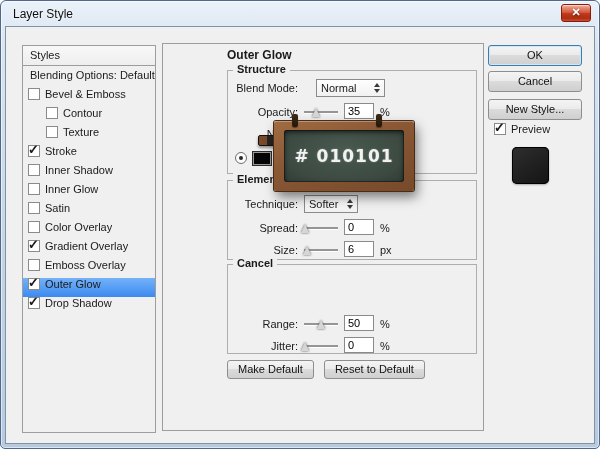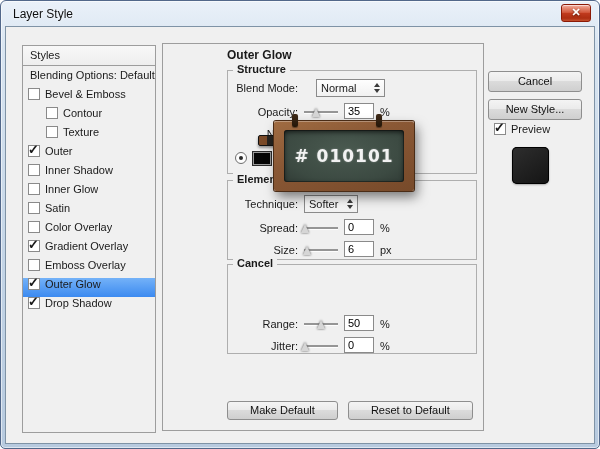--- a/index.html
+++ b/index.html
@@ -57,21 +57,21 @@
     background:#fff; font-family:"Liberation Sans",sans-serif; font-size:11px; padding:0 3px; }
   .unit { position:absolute; left:152px; top:3px; }
   .radio { position:absolute; left:7px; top:3px; width:12px; height:12px; border:1px solid #6e6e6e; border-radius:50%; background:#fdfdfd; }
   .radio.checked::after { content:""; position:absolute; inset:3px; background:#2a2a2a; border-radius:50%; }
   .color-swatch { position:absolute; left:24px; top:2px; width:20px; height:15px; background:#050505;
     border:1px solid #2b2b2b; box-shadow: inset 0 0 0 1px #9a9a9a; }
   .contour-box { position:absolute; left:76px; top:6px; width:32px; height:32px; border:1px solid #808080;
     background:linear-gradient(to bottom right, #ffffff 48%, #6e6e6e 49%, #6e6e6e 51%, #ababab 52%); }
   .aa-check { position:absolute; left:122px; top:16px; display:flex; align-items:center; }
   .panel-btns { position:absolute; left:64px; top:316px; }
-  .small-btn { display:inline-block; height:19px; line-height:17px; padding:0 22px; margin-right:7px;margin-top:41px; }
+  .small-btn { display:inline-block; height:19px; line-height:17px; padding:0 10px; margin-right:7px; }
 
   
   .btn { background:linear-gradient(180deg,#f4f4f4,#ebebeb 45%,#dcdcdc 46%,#cfcfcf);
     border:1px solid #8e8e8e; border-radius:3px; font-size:11px; text-align:center; color:#111; cursor:default; }
   .btn.default { border-color:#3f7cab; box-shadow: inset 0 0 0 1px #cfe8f8; }
 
   
   .ok-btn, .cancel-btn, .newstyle-btn { position:absolute; left:482px; width:94px; height:21px; line-height:19px; }
   .ok-btn { top:18px; } .cancel-btn { top:44px; } .newstyle-btn { top:72px; }
   .preview-row { position:absolute; left:488px; top:96px; display:flex; align-items:center; }
@@ -132,21 +132,21 @@
       <div class="s-item indent">
         <span class="cb">
             <span class="mark"></span>
           </span>
         <span class="s-label">Texture</span>
       </div>
       <div class="s-item">
         <span class="cb">
             <span class="mark">✓</span>
           </span>
-        <span class="s-label">Outer</span>
+        <span class="s-label">Stroke</span>
       </div>
       <div class="s-item">
         <span class="cb">
             <span class="mark"></span>
           </span>
         <span class="s-label">Inner Shadow</span>
       </div>
       <div class="s-item">
         <span class="cb">
             <span class="mark"></span>
@@ -283,20 +283,21 @@
           <span class="unit">%</span>
         </div>
       </div>
 
       <div class="panel-btns">
         <span class="btn small-btn">Make Default</span>
         <span class="btn small-btn">Reset to Default</span>
       </div>
     </div>
 
+    <div class="btn default ok-btn">OK</div>
     <div class="btn cancel-btn">Cancel</div>
     <div class="btn newstyle-btn">New Style...</div>
     <div class="preview-row">
       <span class="cb">
           <span class="mark">✓</span>
         </span>
       <span>Preview</span>
     </div>
     <div class="style-swatch"></div>
 

